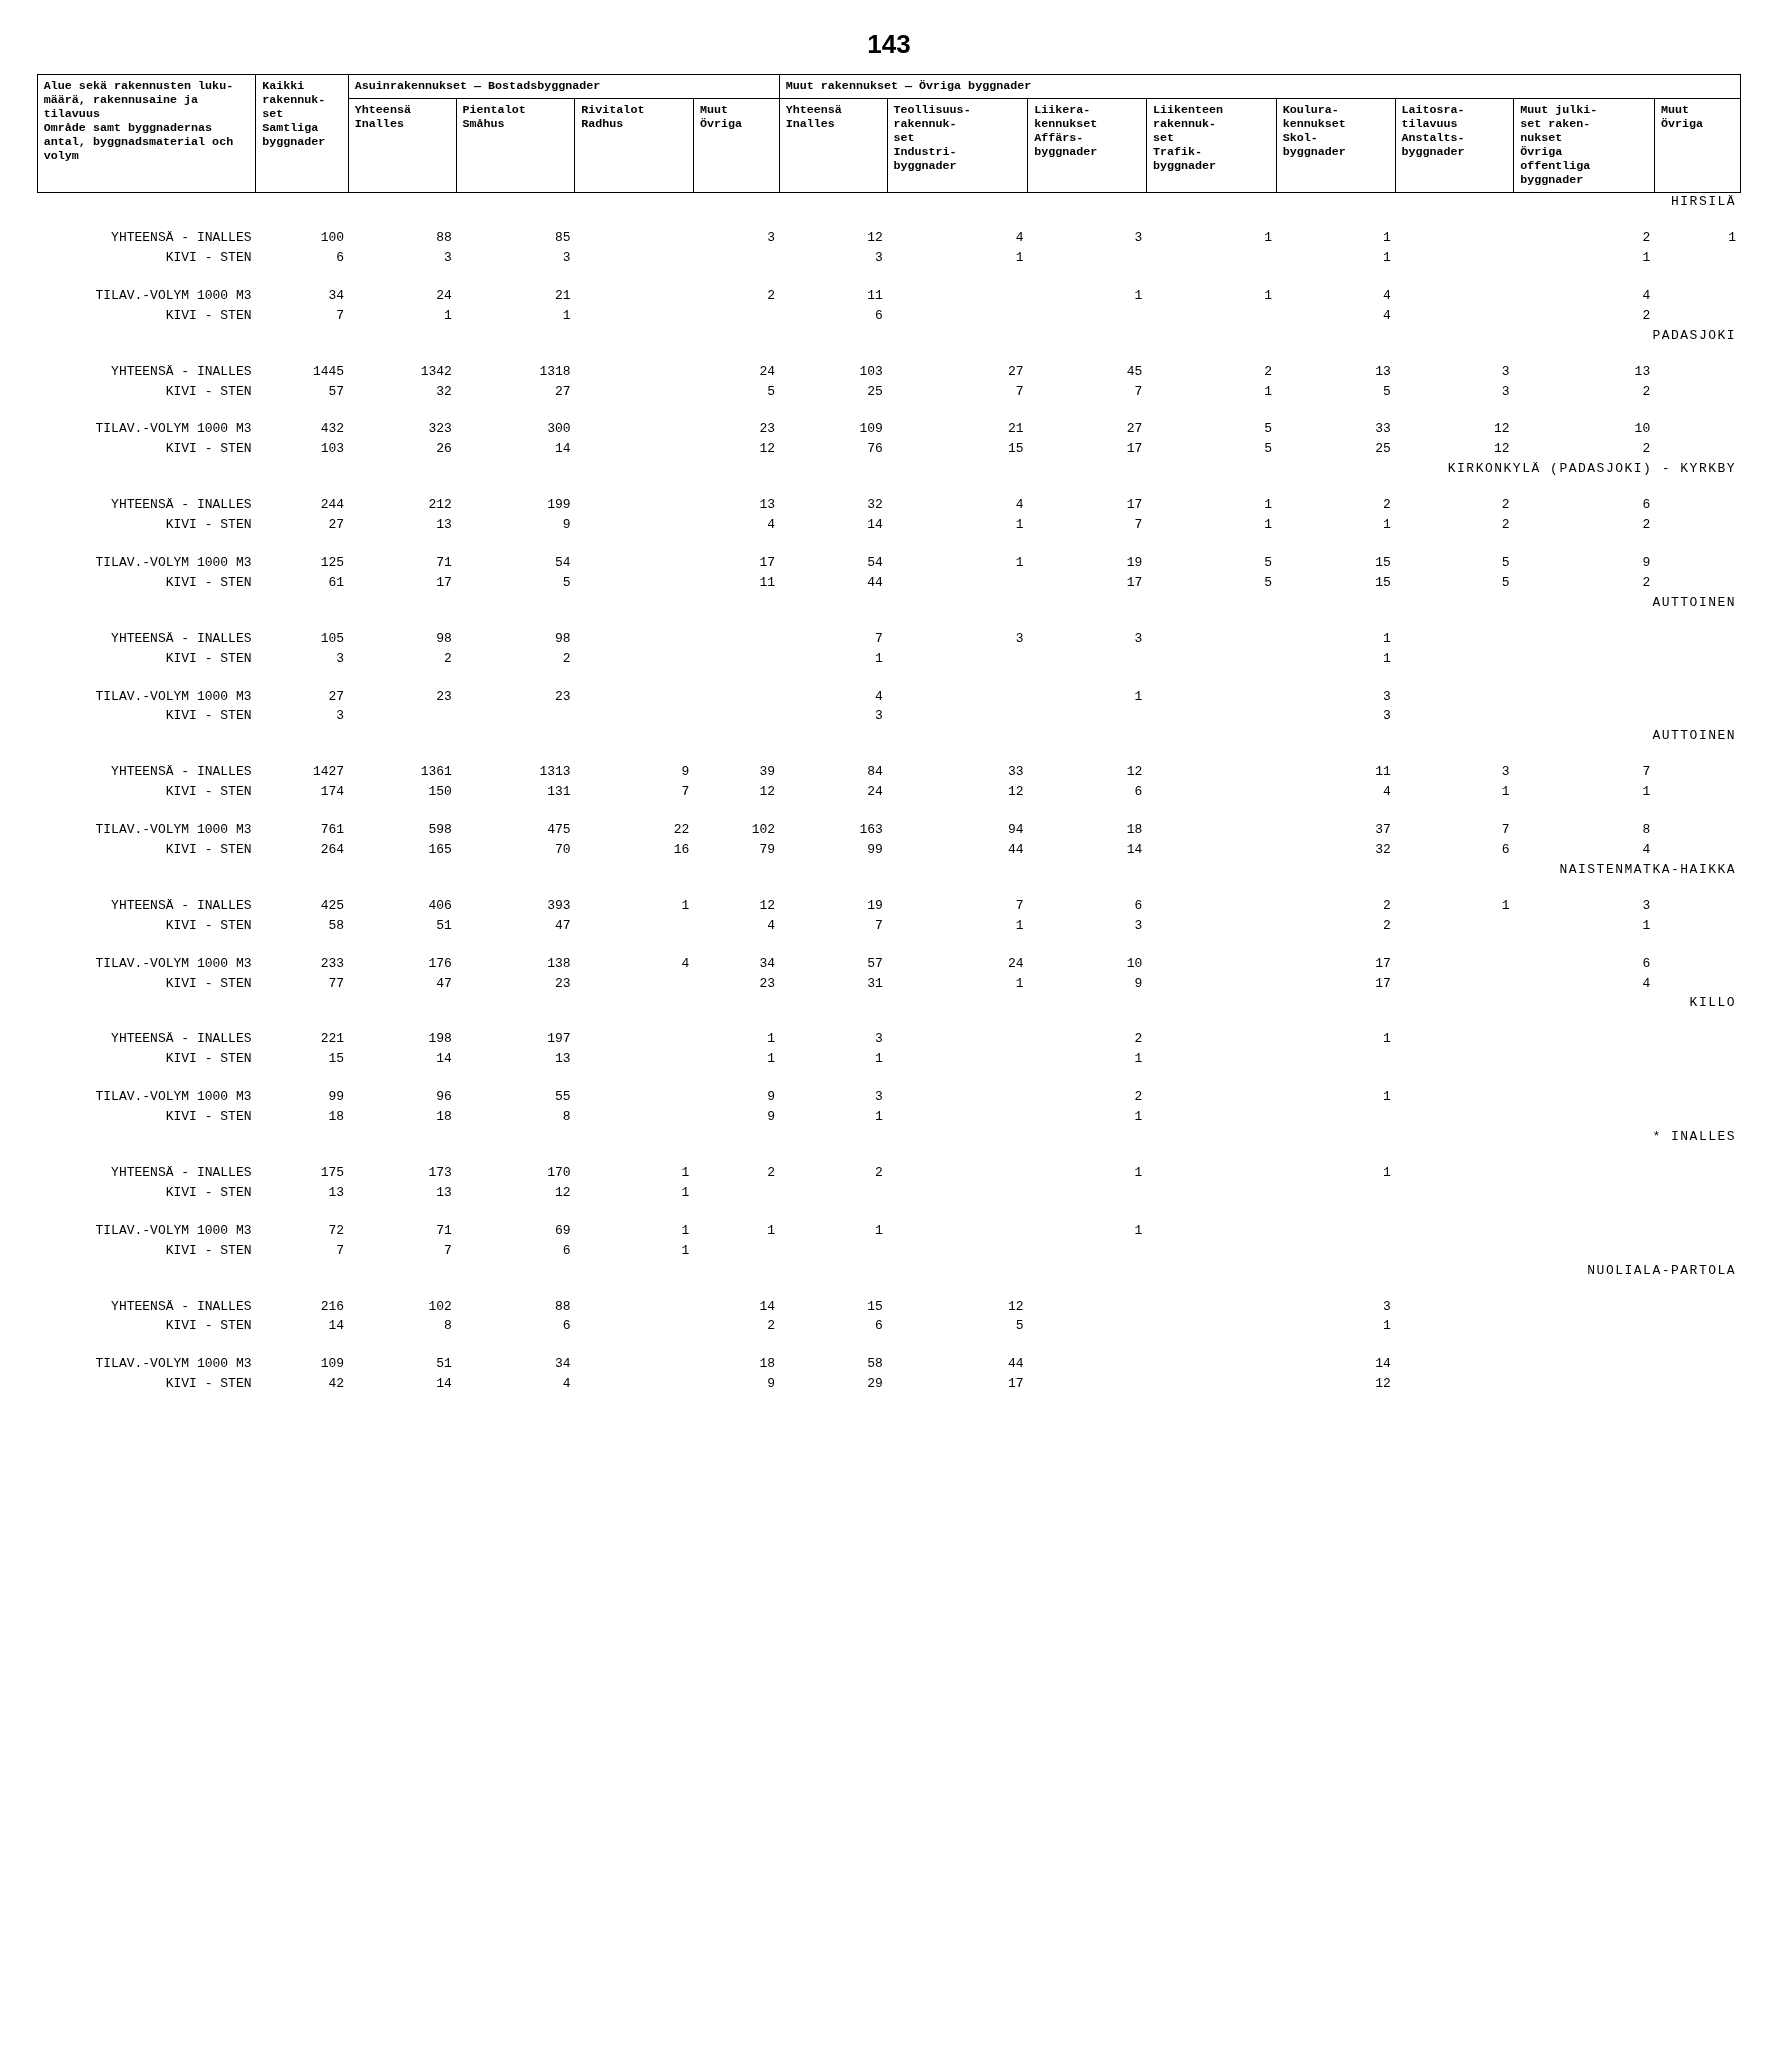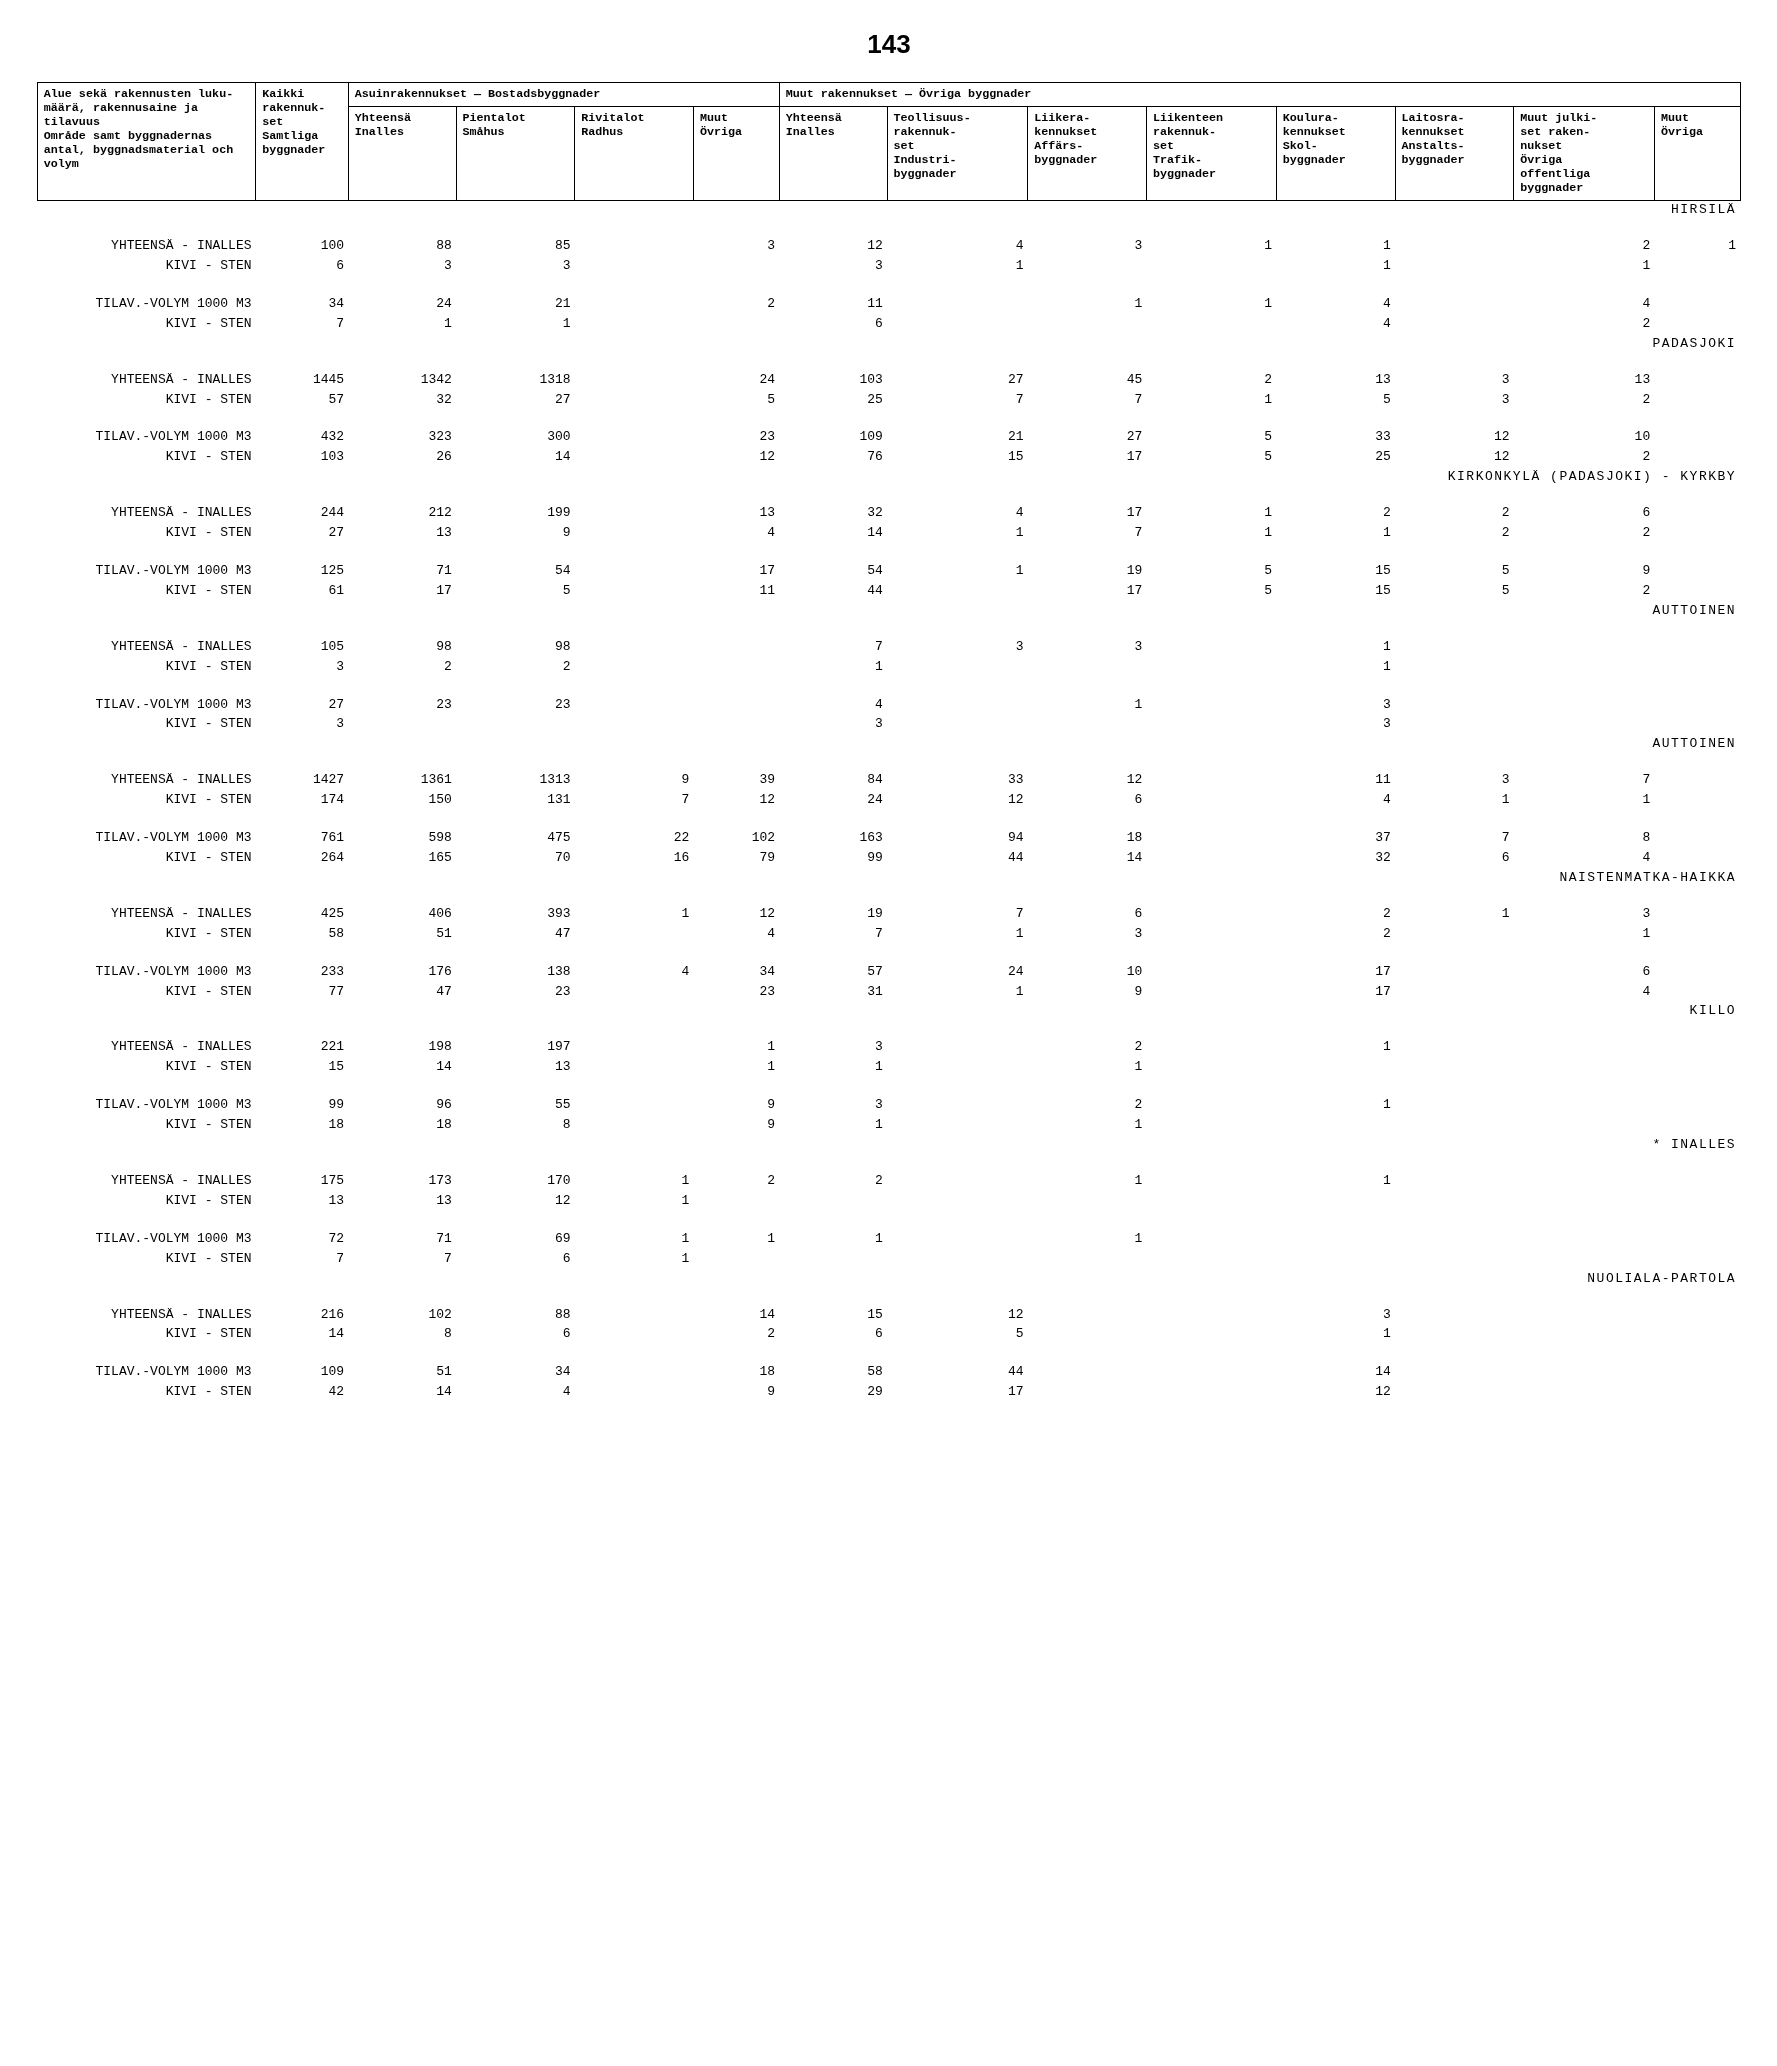--- a/index.html
+++ b/index.html
@@ -1,16 +1,16 @@
 <!DOCTYPE html>
 <html style="font-size:11.7px"><head>
 <meta charset="utf-8">
 <style>
 body{font-family:"Courier New",monospace;font-size:13px;background:#fff;color:#000;margin:0;padding:29px 37px;width:1778px;box-sizing:border-box}
-.page-num{text-align:center;font-size:26px;font-weight:bold;margin-bottom:22px;font-family:Arial,sans-serif}
+.page-num{text-align:center;font-size:26px;font-weight:bold;margin-bottom:14px;font-family:Arial,sans-serif}
 table.main{border-collapse:collapse;width:100%}
 table.main th,table.main td{padding:1.5px 4.4px;text-align:right;vertical-align:top}
 table.main thead th{border:0.7px solid #000;font-family:Liberation Mono, monospace;font-size:11.7px;font-weight:bold;text-align:left;vertical-align:top;padding:4.4px 5.8px}
 .row-label{text-align:left;white-space:pre;padding-left:0}
 .area-header td{text-align:left;padding-top:14.6px;letter-spacing:1.5px}
 .pair-top td,.pair-bot td{line-height:1.3}
 .indent1{padding-left:29px !important}
 .indent2{padding-left:58px !important}
 </style>
 </head>
@@ -58,21 +58,21 @@
 <th style="white-space:pre-line">Liikenteen
 rakennuk-
 set
 Trafik-
 byggnader</th>
 <th style="white-space:pre-line">Koulura-
 kennukset
 Skol-
 byggnader</th>
 <th style="white-space:pre-line">Laitosra-
-kennukset
+tilavuus
 Anstalts-
 byggnader</th>
 <th style="white-space:pre-line">Muut julki-
 set raken-
 nukset
 Övriga
 offentliga
 byggnader</th>
 <th style="white-space:pre-line">Muut
 Övriga</th>

